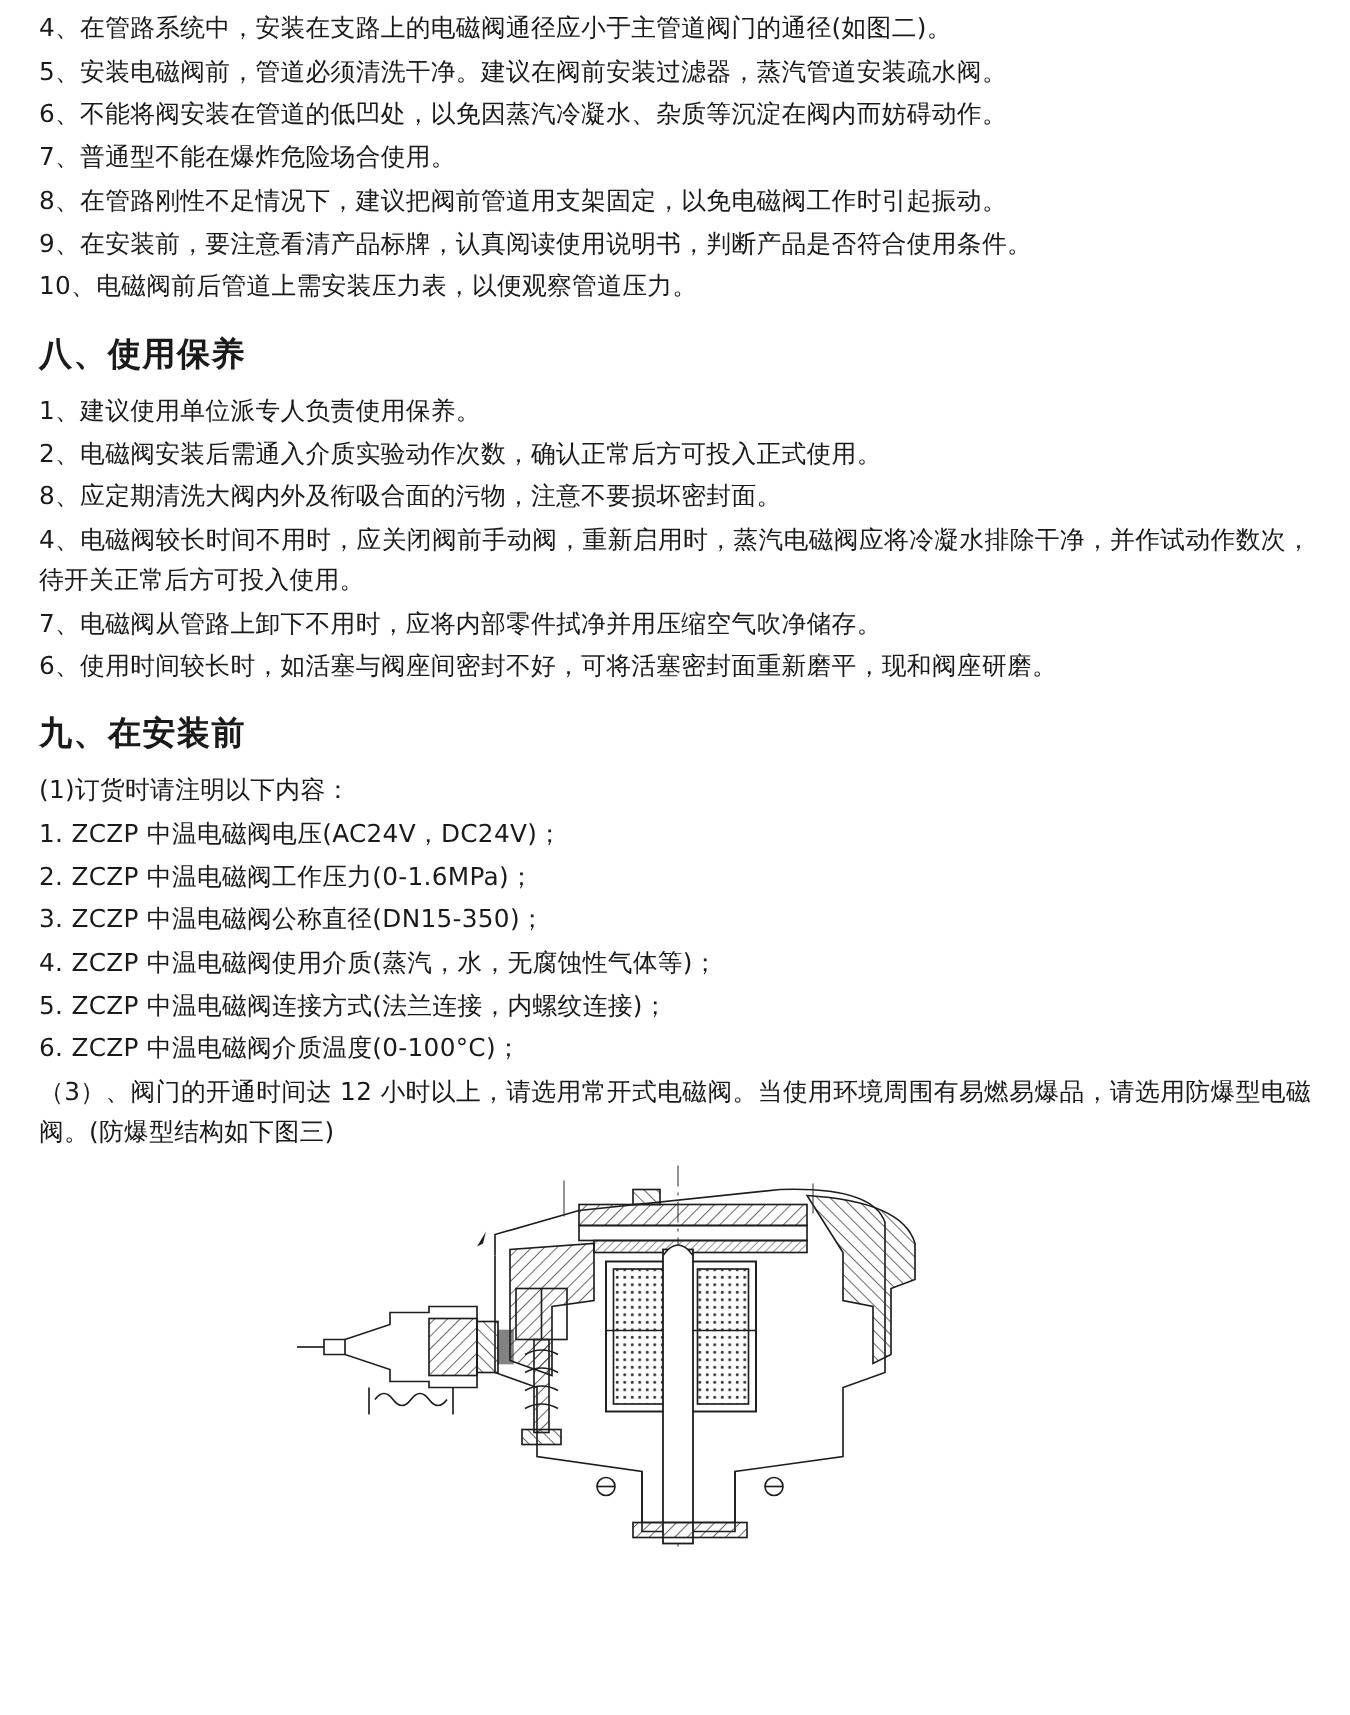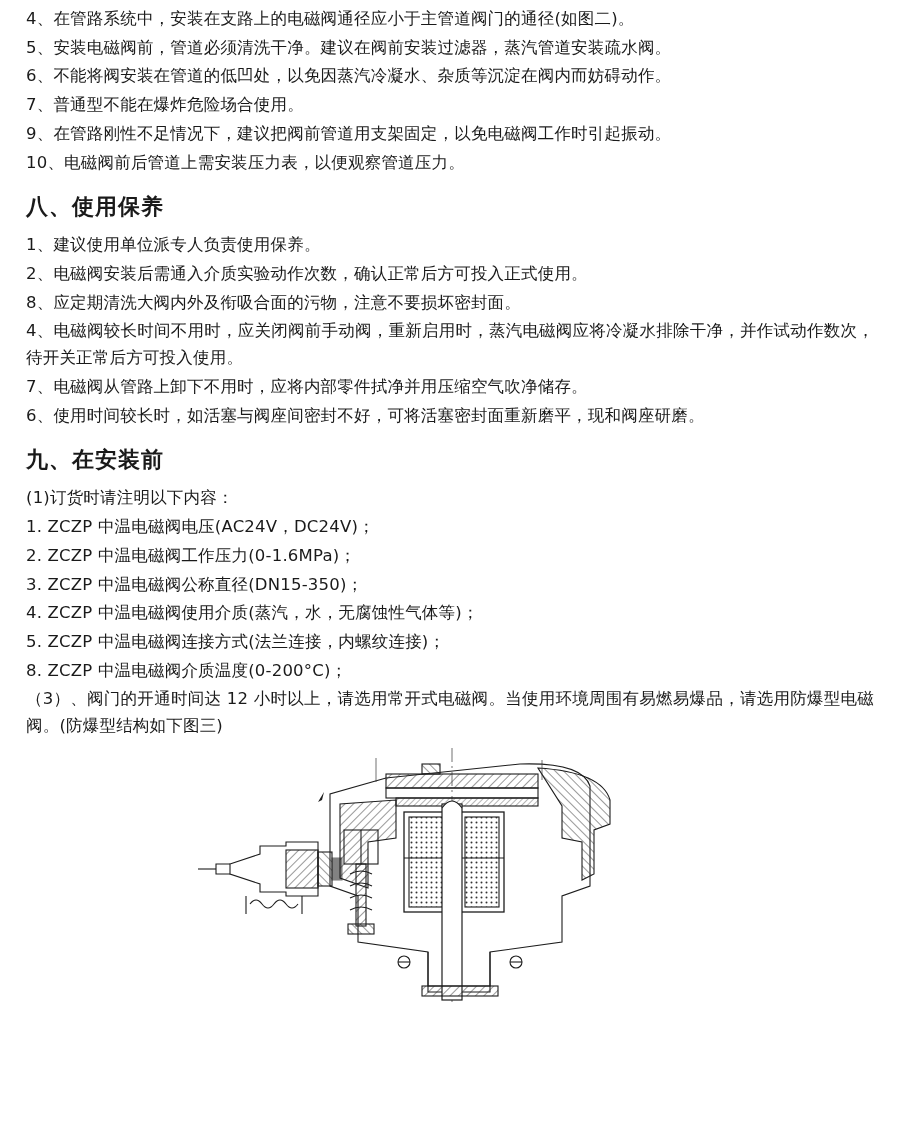--- a/index.html
+++ b/index.html
@@ -54,21 +54,22 @@
 </head>
 <body>
 
 <div class="page">
 
   <div class="block list-block">
     <p class="para">4、在管路系统中，安装在支路上的电磁阀通径应小于主管道阀门的通径(如图二)。</p>
     <p class="para">5、安装电磁阀前，管道必须清洗干净。建议在阀前安装过滤器，蒸汽管道安装疏水阀。</p>
     <p class="para">6、不能将阀安装在管道的低凹处，以免因蒸汽冷凝水、杂质等沉淀在阀内而妨碍动作。</p>
     <p class="para">7、普通型不能在爆炸危险场合使用。</p>
-    <p class="para">9、在管路刚性不足情况下，建议把阀前管道用支架固定，以免电磁阀工作时引起振动。</p>
+    <p class="para">8、在管路刚性不足情况下，建议把阀前管道用支架固定，以免电磁阀工作时引起振动。</p>
+    <p class="para">9、在安装前，要注意看清产品标牌，认真阅读使用说明书，判断产品是否符合使用条件。</p>
     <p class="para">10、电磁阀前后管道上需安装压力表，以便观察管道压力。</p>
   </div>
 
   <h2 class="section-title">八、使用保养</h2>
 
   <div class="block list-block">
     <p class="para">1、建议使用单位派专人负责使用保养。</p>
     <p class="para">2、电磁阀安装后需通入介质实验动作次数，确认正常后方可投入正式使用。</p>
     <p class="para">8、应定期清洗大阀内外及衔吸合面的污物，注意不要损坏密封面。</p>
     <p class="para">4、电磁阀较长时间不用时，应关闭阀前手动阀，重新启用时，蒸汽电磁阀应将冷凝水排除干净，并作试动作数次，待开关正常后方可投入使用。</p>
@@ -78,21 +79,21 @@
 
   <h2 class="section-title">九、在安装前</h2>
 
   <div class="block list-block">
     <p class="para">(1)订货时请注明以下内容：</p>
     <p class="para">1. ZCZP 中温电磁阀电压(AC24V，DC24V)；</p>
     <p class="para">2. ZCZP 中温电磁阀工作压力(0-1.6MPa)；</p>
     <p class="para">3. ZCZP 中温电磁阀公称直径(DN15-350)；</p>
     <p class="para">4. ZCZP 中温电磁阀使用介质(蒸汽，水，无腐蚀性气体等)；</p>
     <p class="para">5. ZCZP 中温电磁阀连接方式(法兰连接，内螺纹连接)；</p>
-    <p class="para">8. ZCZP 中温电磁阀介质温度(0-200°C)；</p>
+    <p class="para">6. ZCZP 中温电磁阀介质温度(0-100°C)；</p>
     <p class="para">（3）、阀门的开通时间达 12 小时以上，请选用常开式电磁阀。当使用环境周围有易燃易爆品，请选用防爆型电磁阀。(防爆型结构如下图三)</p>
   </div>
 
   <div class="figure">
     <svg width="520" height="265" viewBox="0 0 520 265">
       <defs>
         <pattern id="hatchA" width="6" height="6" patternUnits="userSpaceOnUse" patternTransform="rotate(45)">
           <line x1="0" y1="0" x2="0" y2="6" stroke="#333" stroke-width="1"></line>
         </pattern>
         <pattern id="hatchB" width="6" height="6" patternUnits="userSpaceOnUse" patternTransform="rotate(-45)">

